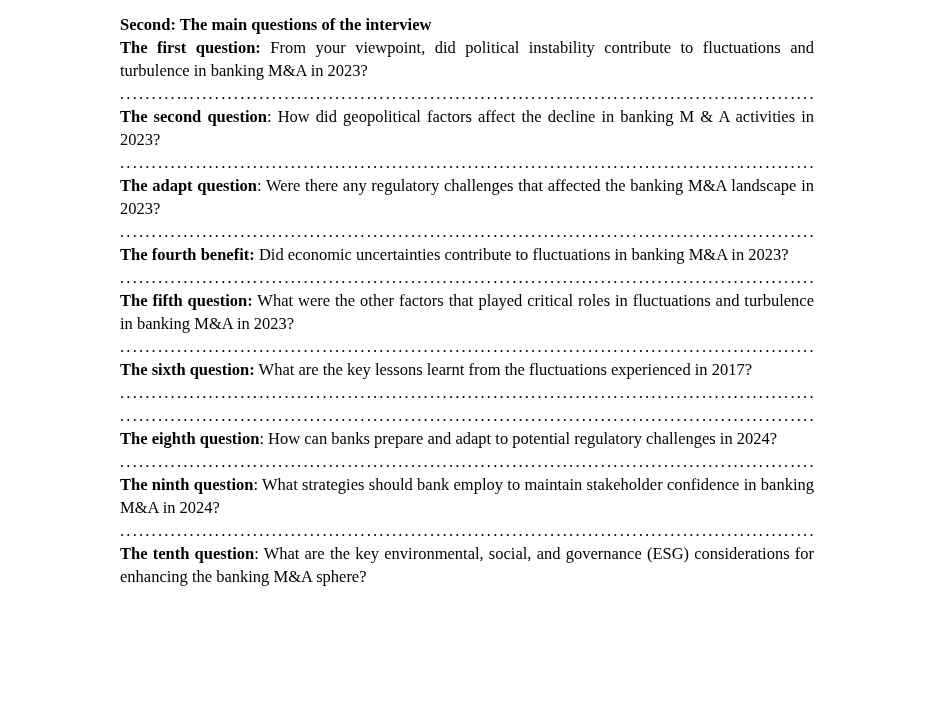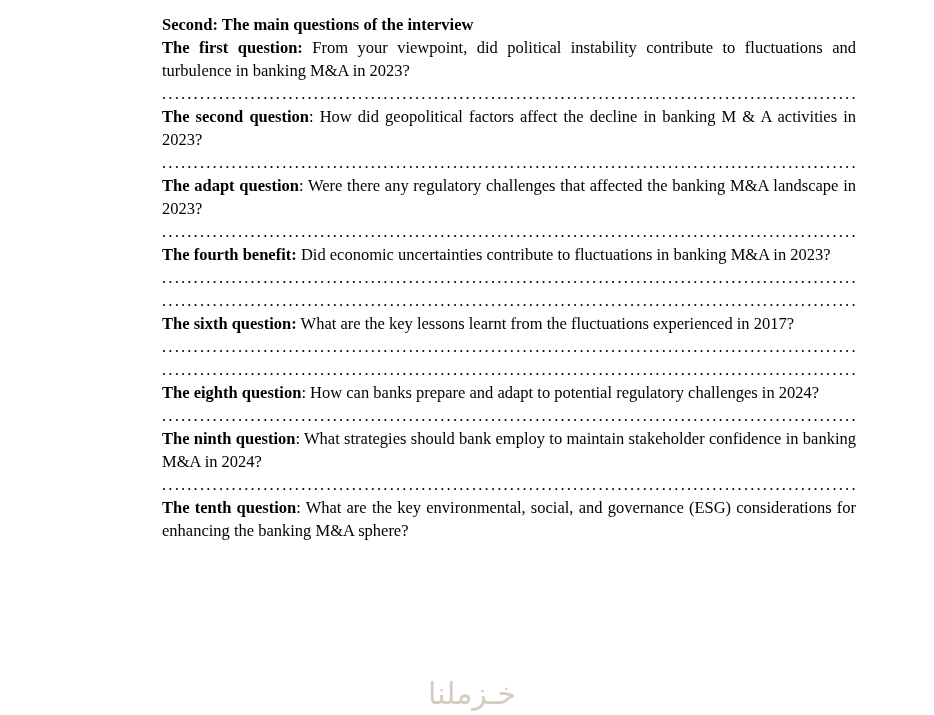--- a/index.html
+++ b/index.html
@@ -16,21 +16,20 @@
     background: #ffffff;
   }
   .content {
     position: absolute;
     left: 120px; top: 13px;
     width: 694px;
     z-index: 1;
     color: #000000;
     font-size: 16.5px;
     line-height: 23px;
-    margin-left: 42px;
   }
   .title {
     font-weight: bold;
     margin: 0;
     text-align: left;
   }
   .q {
     margin: 0;
     text-align: justify;
   }
@@ -50,37 +49,37 @@
     font-size: 30px;
     color: #c6bca9;
     opacity: 0.75;
     pointer-events: none;
   }
 </style>
 </head>
 <body>
 
 <div class="page">
-  <div class="watermark">خـزملنا</div>
 
   <div class="content">
     <p class="title">Second: The main questions of the interview</p>
 
     <p class="q"><strong>The first question:</strong><span> From your viewpoint, did political instability contribute to fluctuations and turbulence in banking M&amp;A in 2023?</span></p>
     <div class="dots">........................................................................................................................</div>
 
     <p class="q"><strong>The second question</strong><span>: How did geopolitical factors affect the decline in banking M &amp; A activities in 2023?</span></p>
     <div class="dots">........................................................................................................................</div>
 
     <p class="q"><strong>The adapt question</strong><span>: Were there any regulatory challenges that affected the banking M&amp;A landscape in 2023?</span></p>
     <div class="dots">........................................................................................................................</div>
 
     <p class="q"><strong>The fourth benefit:</strong><span> Did economic uncertainties contribute to fluctuations in banking M&amp;A in 2023?</span></p>
     <div class="dots">........................................................................................................................</div>
 
+    <p class="q"><strong>The fifth question:</strong><span> What were the other factors that played critical roles in fluctuations and turbulence in banking M&amp;A in 2023?</span></p>
     <div class="dots">........................................................................................................................</div>
 
     <p class="q"><strong>The sixth question:</strong><span> What are the key lessons learnt from the fluctuations experienced in 2017?</span></p>
     <div class="dots">........................................................................................................................</div>
 
     <div class="dots">........................................................................................................................</div>
 
     <p class="q"><strong>The eighth question</strong><span>: How can banks prepare and adapt to potential regulatory challenges in 2024?</span></p>
     <div class="dots">........................................................................................................................</div>
 

